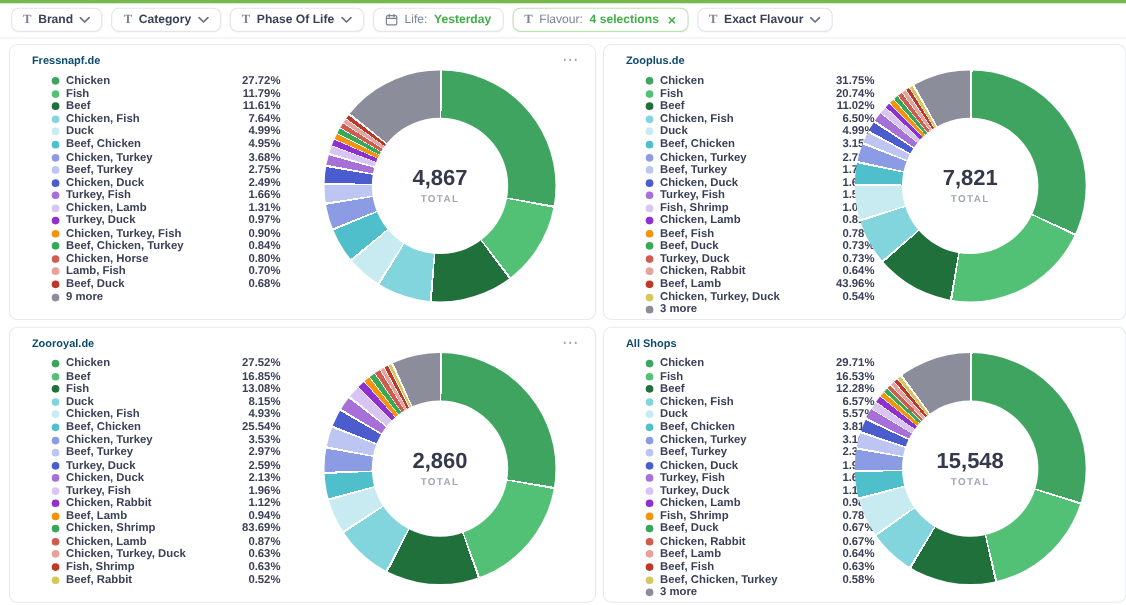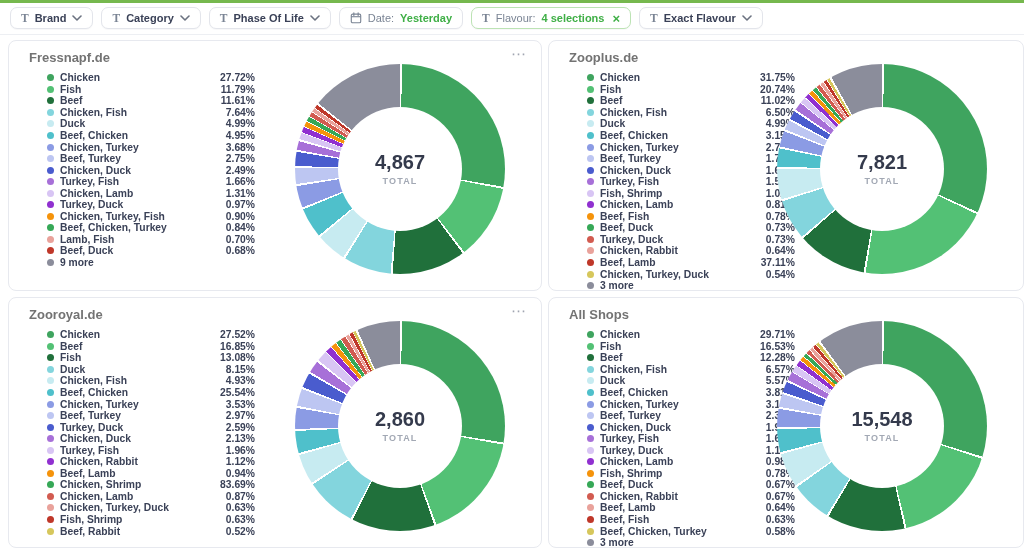--- a/index.html
+++ b/index.html
@@ -14,21 +14,21 @@
   .chip .ticon { color:#7A8494; font-weight:bold; font-size:11.5px; font-family:"Liberation Serif", serif; }
   .chip .pfx { color:#7A8494; font-weight:normal; }
   .chip .val { color:#3FAF46; font-weight:bold; }
   .chip.active { border-color:#BCE3B4; }
   .chip .close { color:#3FAF46; font-weight:bold; font-size:13px; line-height:1; margin-left:2px; }
   
   .grid { display:grid; grid-template-columns:534px 1fr; grid-auto-rows:251px;
     gap:6px; padding:5px 0 0 8px; }
   .card { position:relative; background:#fff; border:1px solid #E7E9EF; border-radius:8px;
     padding:9px 12px 6px 20px; overflow:hidden; }
-  .card-title { font-size:13px; font-weight:bold; color:#737373; }
+  .card-title { font-size:10px; font-weight:bold; color:#0c4a6e; }
   .menu-dots { position:absolute; top:4px; right:14px; font-size:15px; color:#A0A5B1;
     letter-spacing:1px; cursor:pointer; }
   
   .legend { margin:7px 0 0 18px; width:208px; }
   .lrow { display:flex; align-items:center; gap:6px; height:11.55px; cursor:pointer; }
   .ldot { width:7px; height:7px; border-radius:50%; flex:0 0 7px; }
   .llabel { font-size:10.3px; font-weight:bold; color:#3A4157; white-space:nowrap; }
   .lpct { margin-left:auto; font-size:10.3px; font-weight:bold; color:#3A4157; }
   
   .donut-wrap { position:absolute; right:36px; top:50%; transform:translateY(calc(-50% + 3px));
@@ -64,21 +64,21 @@
         <svg width="10" height="6" viewBox="0 0 10 6">
           <path d="M1 1l4 4 4-4" stroke="#6B7280" stroke-width="1.6" fill="none" stroke-linecap="round" stroke-linejoin="round"></path>
         </svg>
       </button>
       <button class="chip">
         <svg width="12" height="12" viewBox="0 0 14 14">
           <rect x="1.5" y="2.5" width="11" height="10" rx="1.5" stroke="#7A8494" fill="none" stroke-width="1.3"></rect>
           <path d="M1.5 5.5h11" stroke="#7A8494" stroke-width="1.3"></path>
           <path d="M4.5 1v3M9.5 1v3" stroke="#7A8494" stroke-width="1.3" stroke-linecap="round"></path>
         </svg>
-        <span class="pfx">Date:</span>
+        <span class="pfx">Life:</span>
         <span class="val">Yesterday</span>
       </button>
       <button class="chip active">
         <span class="ticon">T</span>
         <span class="pfx">Flavour:</span>
         <span class="val">4 selections</span>
         <span class="close">×</span>
       </button>
       <button class="chip">
         <span class="ticon">T</span>
@@ -159,20 +159,25 @@
           <span class="ldot" style="background: rgb(245, 147, 11);"></span>
           <span class="llabel">Chicken, Turkey, Fish</span>
           <span class="lpct">0.90%</span>
         </div>
         <div class="lrow">
           <span class="ldot" style="background: rgb(54, 168, 87);"></span>
           <span class="llabel">Beef, Chicken, Turkey</span>
           <span class="lpct">0.84%</span>
         </div>
         <div class="lrow">
+          <span class="ldot" style="background: rgb(210, 91, 80);"></span>
+          <span class="llabel">Chicken, Horse</span>
+          <span class="lpct">0.80%</span>
+        </div>
+        <div class="lrow">
           <span class="ldot" style="background: rgb(233, 162, 155);"></span>
           <span class="llabel">Lamb, Fish</span>
           <span class="lpct">0.70%</span>
         </div>
         <div class="lrow">
           <span class="ldot" style="background: rgb(191, 55, 41);"></span>
           <span class="llabel">Beef, Duck</span>
           <span class="lpct">0.68%</span>
         </div>
         <div class="lrow">
@@ -270,21 +275,21 @@
           <span class="lpct">0.73%</span>
         </div>
         <div class="lrow">
           <span class="ldot" style="background: rgb(233, 162, 155);"></span>
           <span class="llabel">Chicken, Rabbit</span>
           <span class="lpct">0.64%</span>
         </div>
         <div class="lrow">
           <span class="ldot" style="background: rgb(191, 55, 41);"></span>
           <span class="llabel">Beef, Lamb</span>
-          <span class="lpct">37.11%</span>
+          <span class="lpct">43.96%</span>
         </div>
         <div class="lrow">
           <span class="ldot" style="background: rgb(214, 199, 92);"></span>
           <span class="llabel">Chicken, Turkey, Duck</span>
           <span class="lpct">0.54%</span>
         </div>
         <div class="lrow">
           <span class="ldot" style="background: rgb(139, 141, 155);"></span>
           <span class="llabel">3 more</span>
           <span class="lpct"></span>

